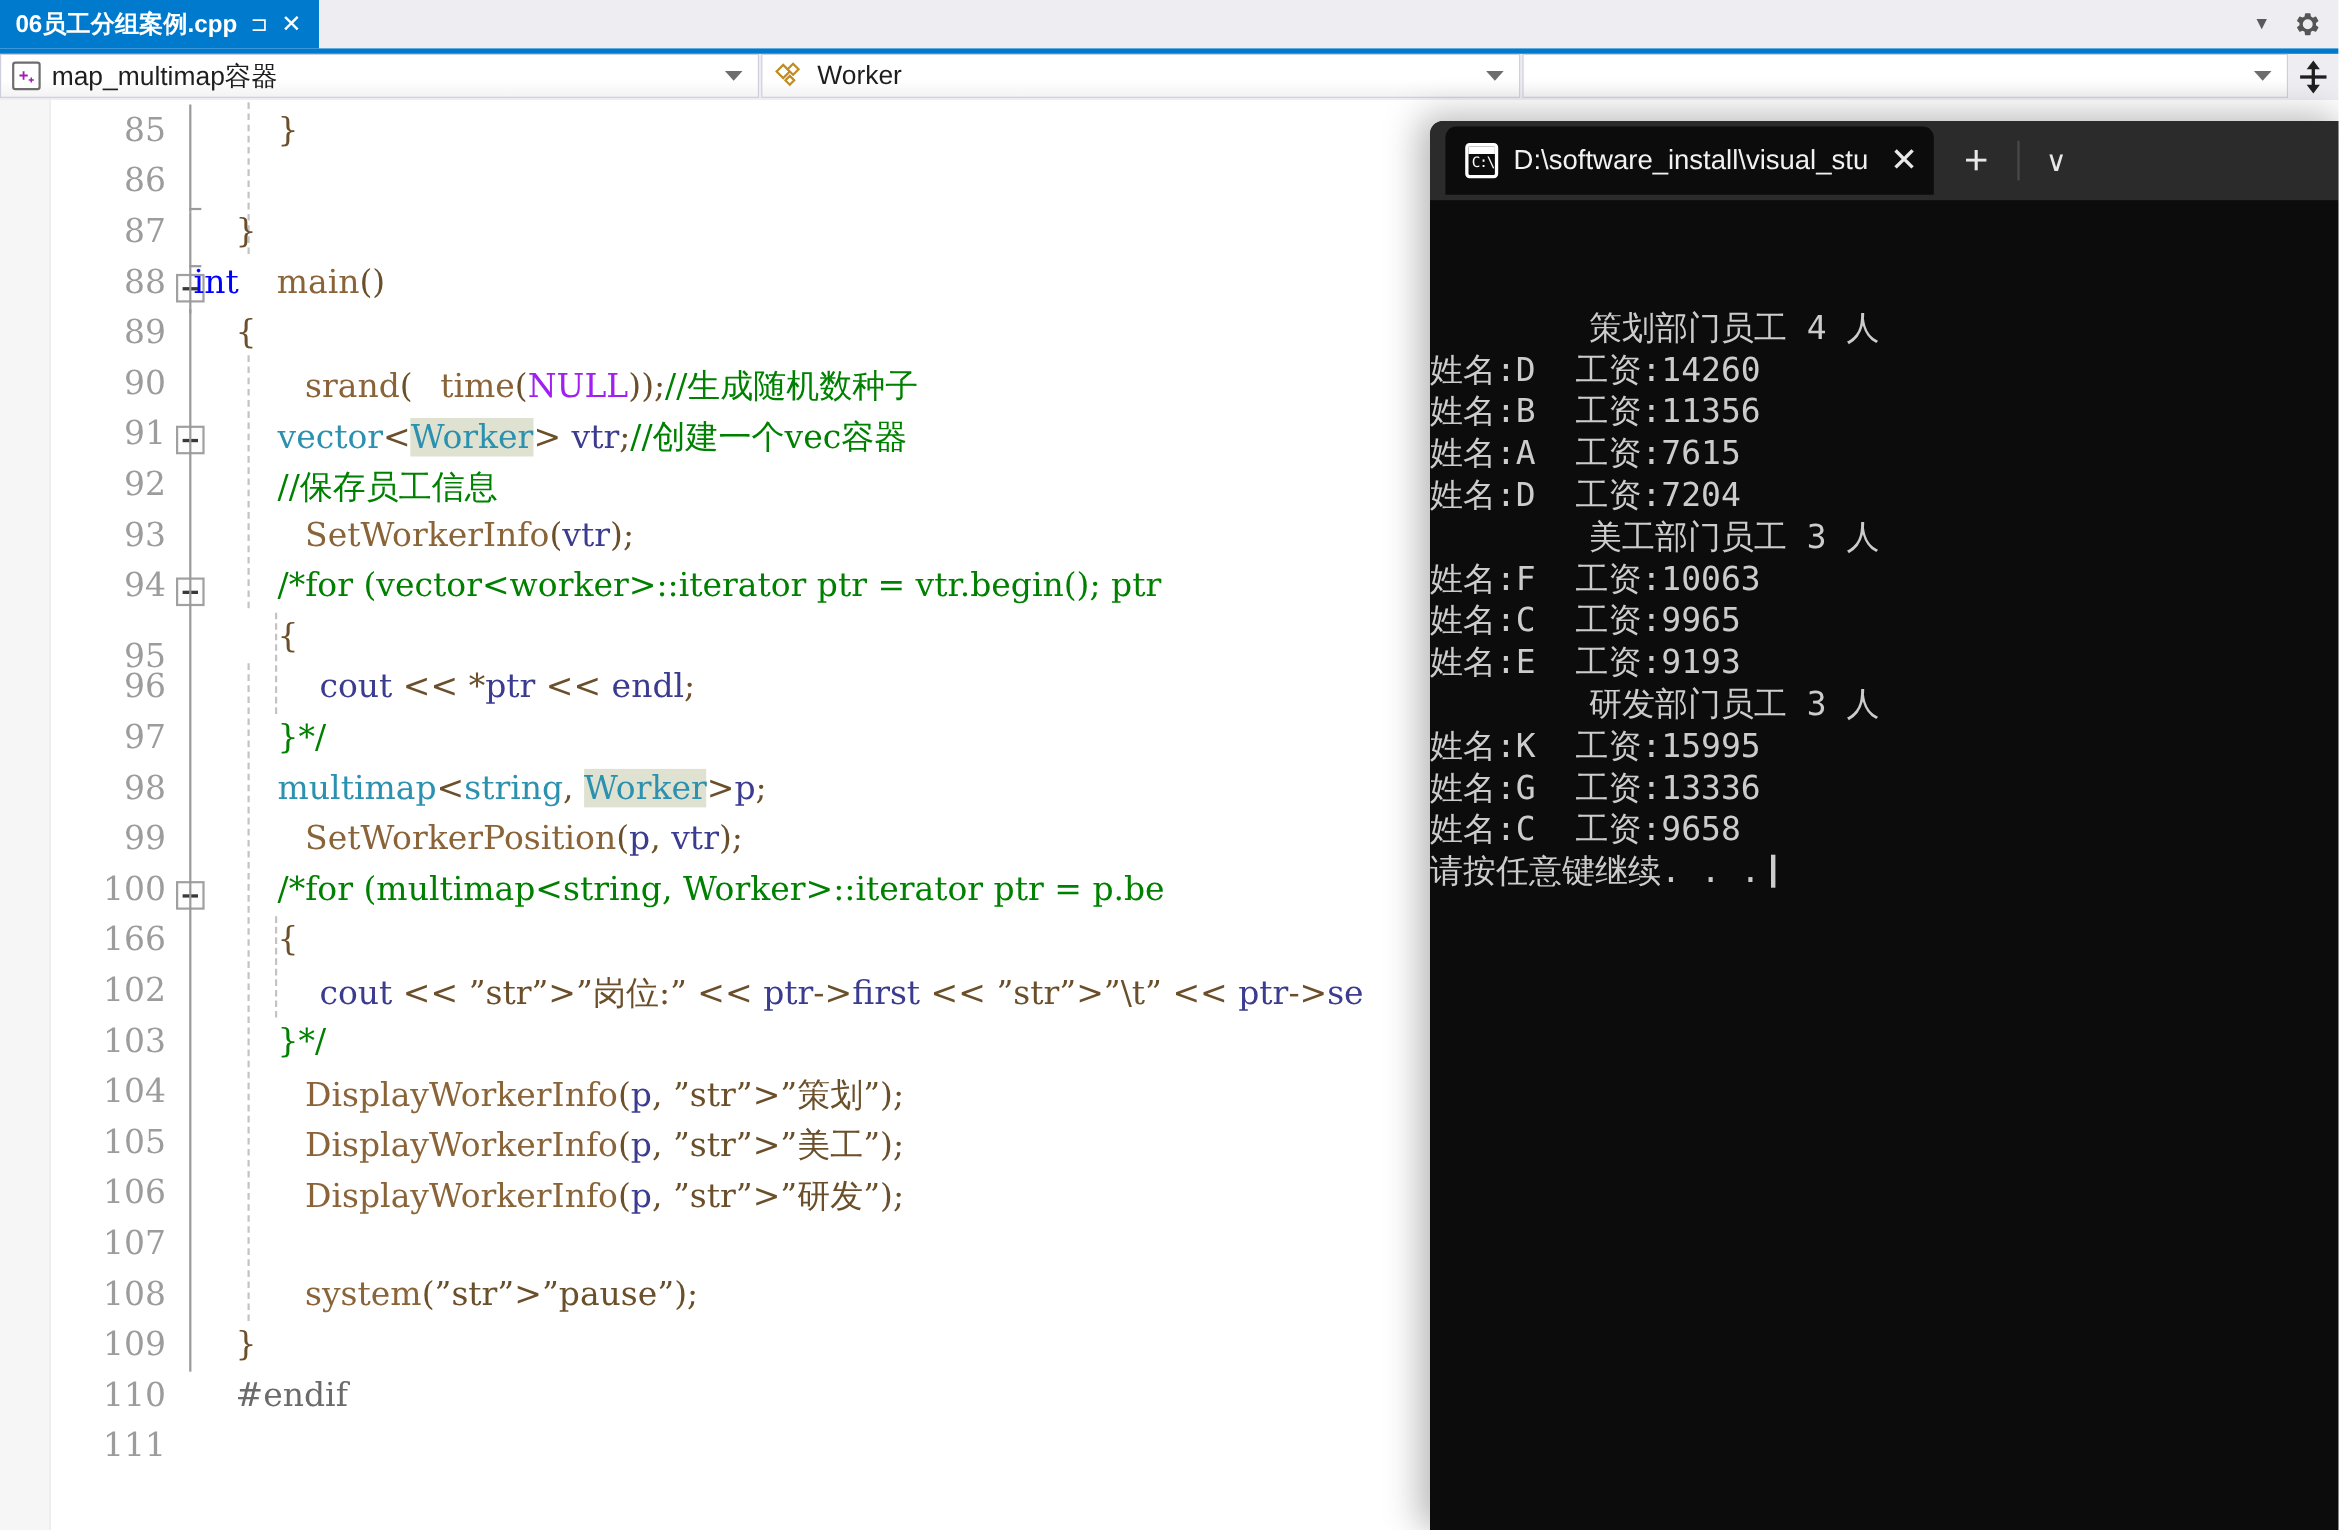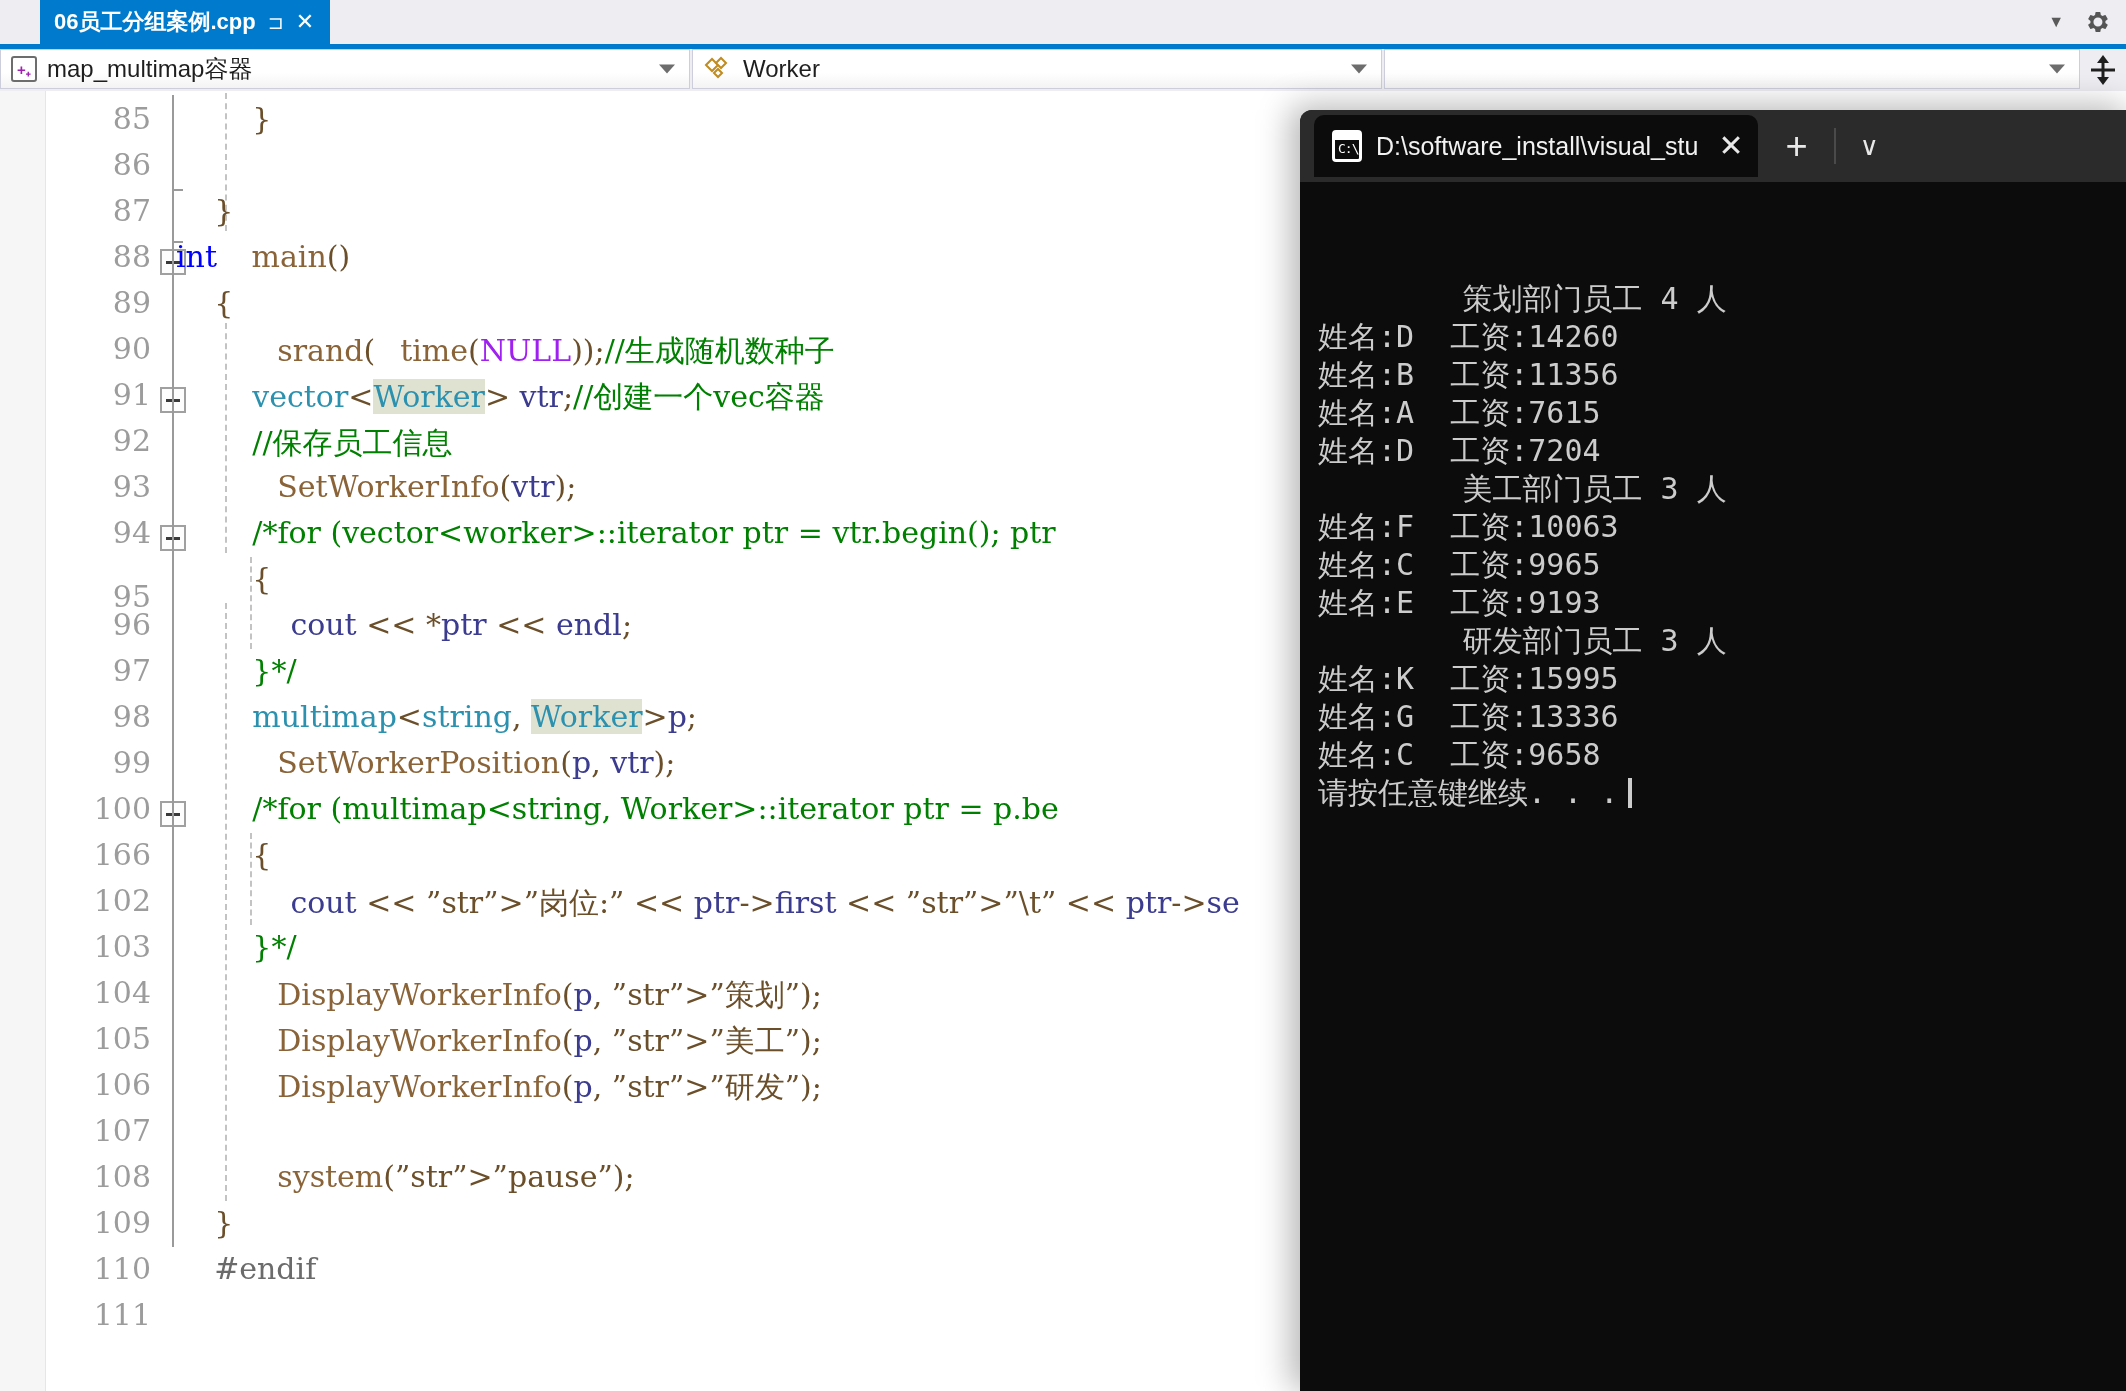--- a/index.html
+++ b/index.html
@@ -16,21 +16,20 @@
     position:absolute;left:0;top:0;width:2126px;height:44px;
     background:#eeeef2;
     display:flex;align-items:stretch;
   }
   .tab-active{
     background:#007acc;color:#ffffff;
     display:flex;align-items:center;gap:12px;
     padding:0 16px 0 14px;height:44px;
     font-size:22px;font-weight:bold;
     white-space:nowrap;
-    margin-left:40px;
   }
   .tab-title{font-size:22px;font-weight:bold;letter-spacing:0px;}
   .tab-pin{font-size:19px;font-weight:normal;opacity:.95;line-height:1;}
   .tab-close{font-size:22px;font-weight:normal;line-height:1;}
   .tabstrip-right{
     margin-left:auto;display:flex;align-items:center;gap:22px;
     padding-right:16px;color:#555;
   }
   .ts-caret{font-size:16px;color:#5a5a5a;}
   .gear{width:24px;height:24px;display:block;}
@@ -161,21 +160,21 @@
   .console-body{
     position:absolute;left:0;top:72px;right:0;bottom:0;
     background:#0c0c0c;
     padding:22px 0 0 0;
     font-family:"DejaVu Sans Mono", monospace;
     font-size:30px;
     line-height:38px;
     color:#cccccc;
     white-space:pre;
   }
-  .console-body .cl{padding-left:18px;}
+  .console-body .cl{padding-left:0;}
   .cursor{
     display:inline-block;width:4px;height:30px;background:#cccccc;
     vertical-align:-5px;margin-left:10px;
   }
 </style>
 </head>
 <body>
 
 <div class="tabstrip">
   <div class="tab-active">

